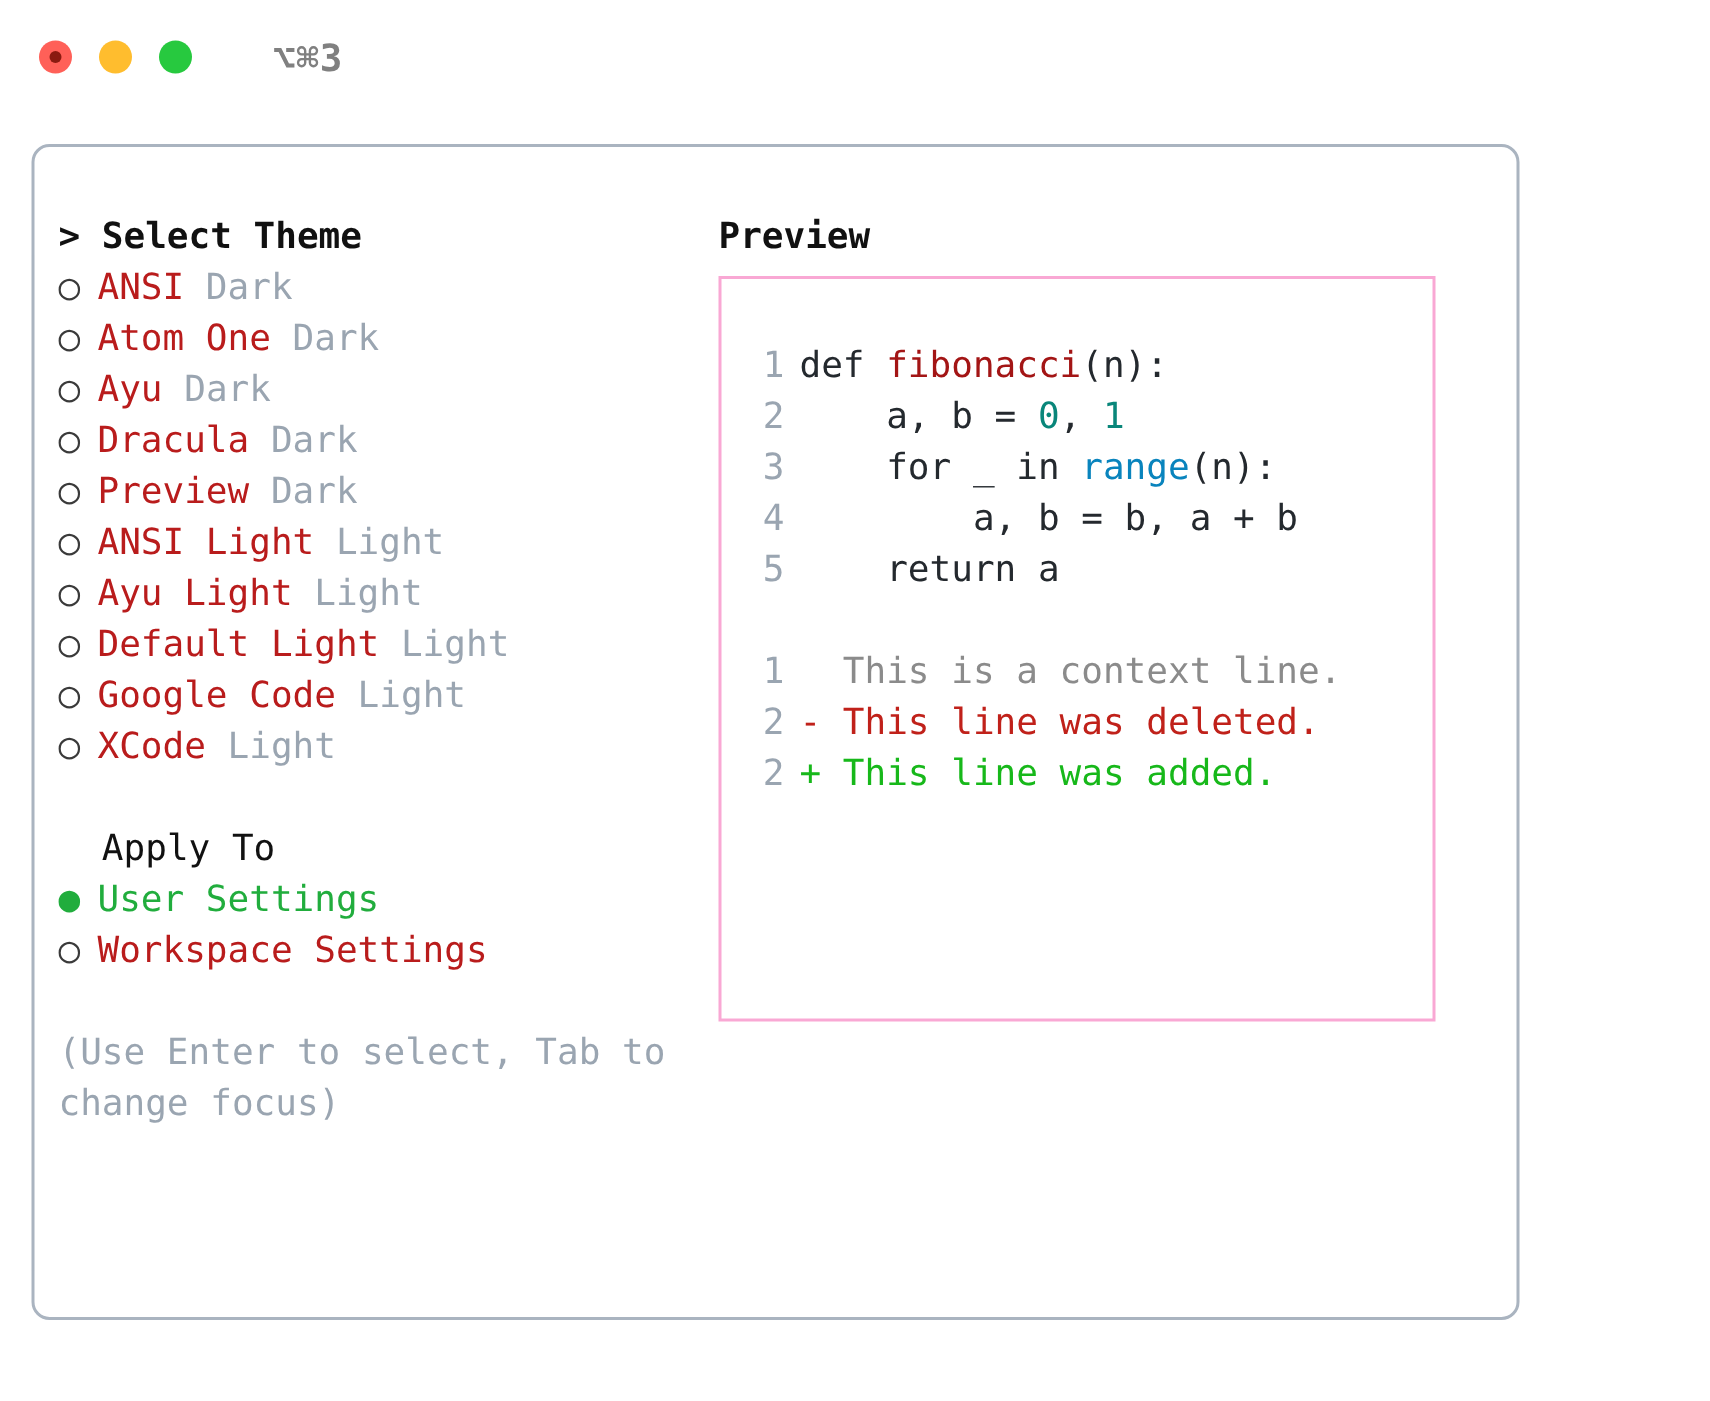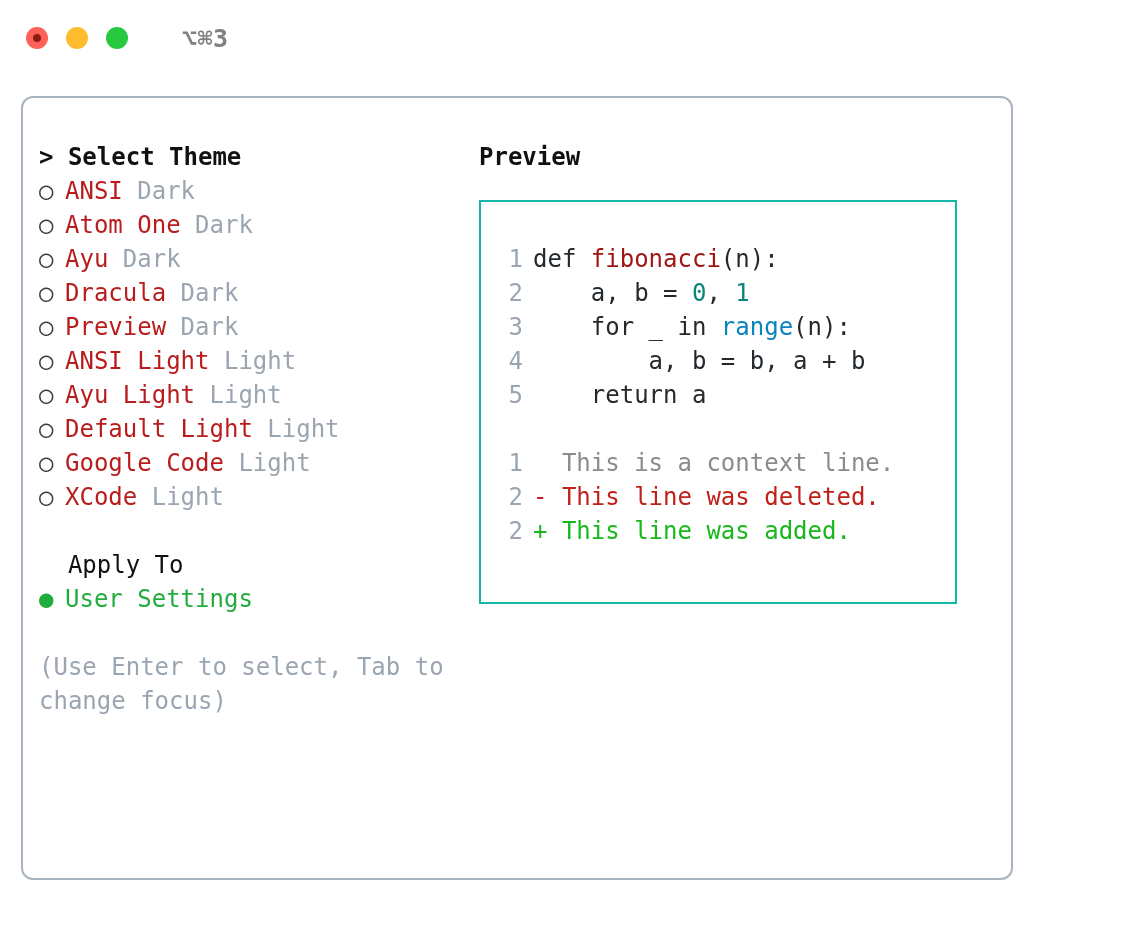--- a/index.html
+++ b/index.html
@@ -137,24 +137,24 @@
     top: 42px;
     width: 500px;
   }
   .preview-title {
     font-size: 24px;
     font-weight: bold;
     color: #111111;
     line-height: 34px;
   }
   .preview-box {
-    margin-top: 26px;
+    margin-top: 10px;
     width: 478px;
-    height: 404px;
-    border: 2px solid #14b8a6;
+    height: 497px;
+    border: 2px solid #f9a8d4;
     box-sizing: border-box;
     background: #ffffff;
     position: relative;
   }
   .code {
     position: absolute;
     left: 8px;
     top: 40px;
     font-size: 24px;
     line-height: 34px;
@@ -210,20 +210,21 @@
             <div class="opt-row"><span class="bullet off">○</span><span class="opt-label unsel">Google Code</span><span class="opt-tag"> Light</span></div>
             <div class="opt-row"><span class="bullet off">○</span><span class="opt-label unsel">XCode</span><span class="opt-tag"> Light</span></div>
           </div>
 
         <div class="spacer-sm"></div>
 
         <div class="section-head">&nbsp;&nbsp;<span>Apply To</span></div>
 
         <div id="apply-list">
             <div class="opt-row"><span class="bullet on">●</span><span class="opt-label sel">User Settings</span></div>
+            <div class="opt-row"><span class="bullet off">○</span><span class="opt-label unsel">Workspace Settings</span></div>
           </div>
 
         <div class="hint">(Use Enter to select, Tab to change focus)</div>
       </div>
 
       <div class="right-col">
         <div class="preview-title">Preview</div>
 
         <div class="preview-box">
           <div class="code" id="code-block"><span class="code-line"><span class="ln">1</span><span class="tok-plain">def </span><span class="tok-fn">fibonacci</span><span class="tok-plain">(n):</span></span><span class="code-line"><span class="ln">2</span><span class="tok-plain">    a, b = </span><span class="tok-num">0</span><span class="tok-plain">, </span><span class="tok-num">1</span></span><span class="code-line"><span class="ln">3</span><span class="tok-plain">    for _ in </span><span class="tok-call">range</span><span class="tok-plain">(n):</span></span><span class="code-line"><span class="ln">4</span><span class="tok-plain">        a, b = b, a + b</span></span><span class="code-line"><span class="ln">5</span><span class="tok-plain">    return a</span></span><span class="blank-line"></span><span class="code-line"><span class="ln">1</span><span class="tok-ctx">  This is a context line.</span></span><span class="code-line"><span class="ln">2</span><span class="tok-del">- This line was deleted.</span></span><span class="code-line"><span class="ln">2</span><span class="tok-add">+ This line was added.</span></span></div>

